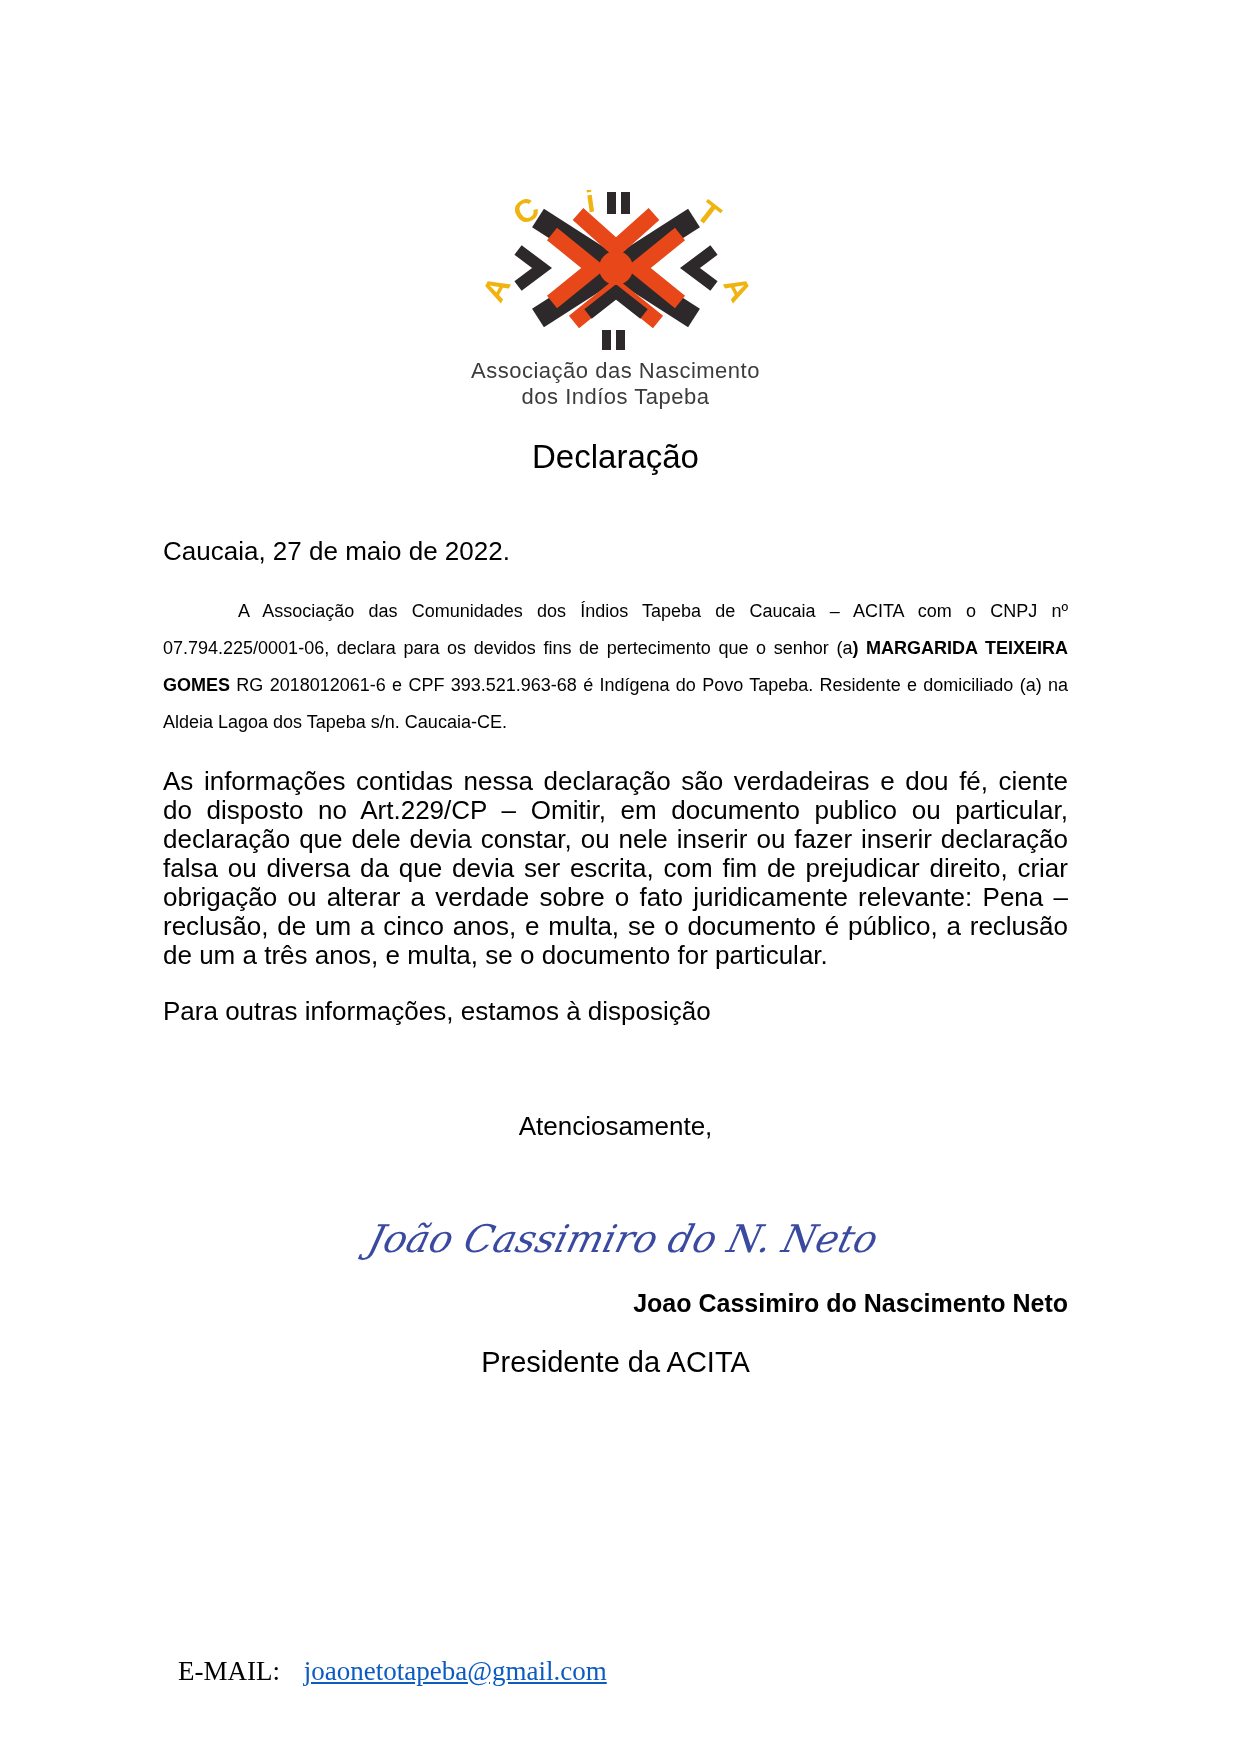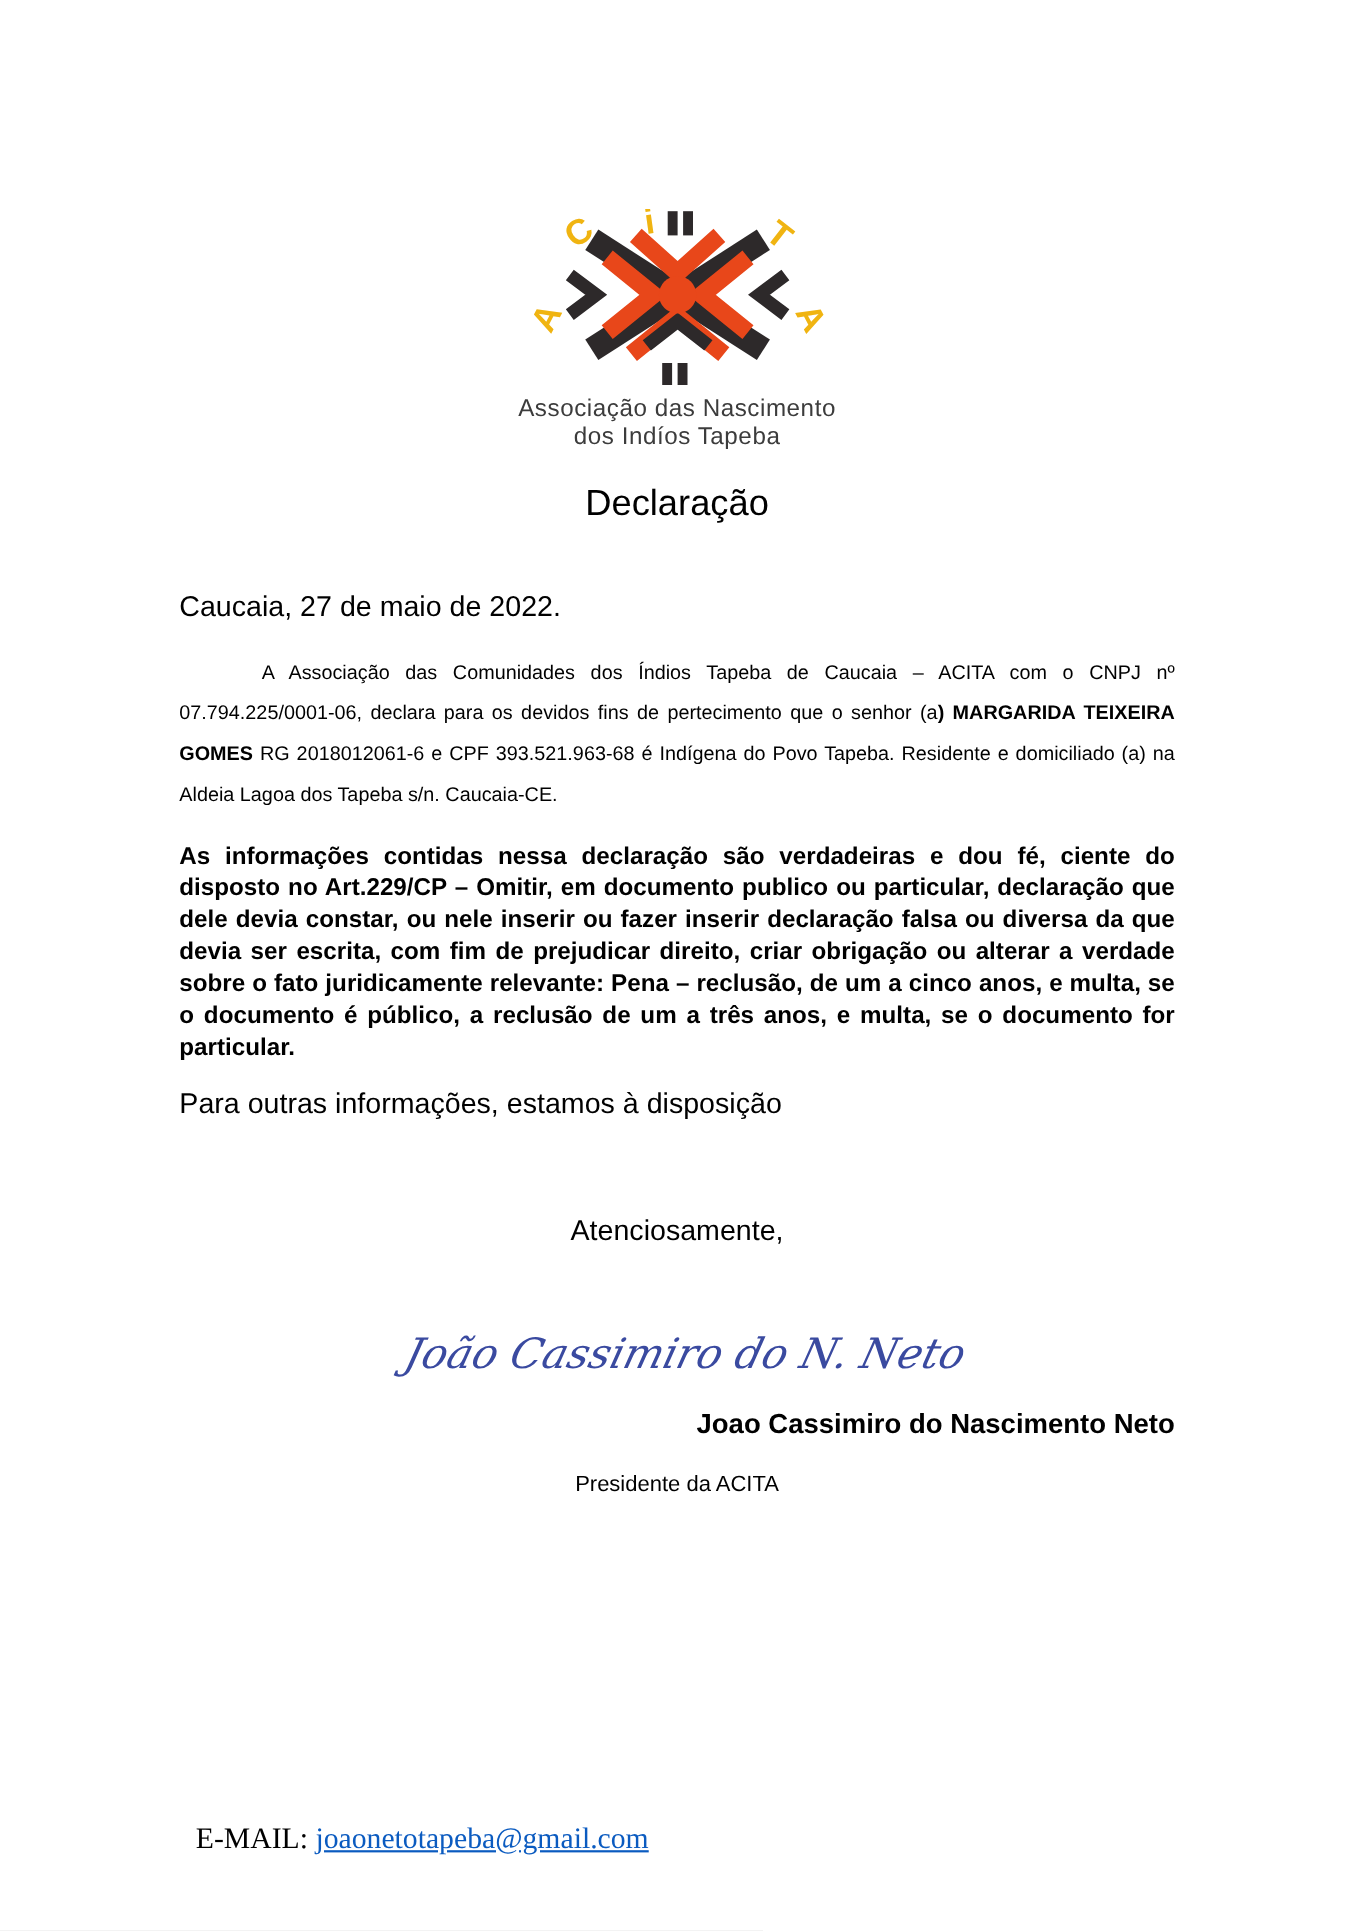--- a/index.html
+++ b/index.html
@@ -20,36 +20,36 @@
   }
   .date-line{
     font-size:26px;margin-top:60px;
   }
   .para1{
     font-size:18px;line-height:37px;text-align:justify;margin-top:26px;
     text-indent:75px;
   }
   .para1 .b{font-weight:bold;}
   .para2{
-    font-size:22px;line-height:29px;text-align:justify;font-weight:bold;
+    font-size:26px;line-height:29px;text-align:justify;font-weight:normal;
   }
   .closing-line{font-size:26px;margin-top:14px;}
   .salutation{font-size:26px;margin-top:84px;text-align:center;}
   .sig-wrap{text-align:center;margin-top:58px;height:75px;}
   .signatory-name{
     text-align:right;font-size:25px;font-weight:bold;margin-top:14px;
   }
   .signatory-title{
-    text-align:center;font-size:20px;margin-top:28px;
+    text-align:center;font-size:29px;margin-top:28px;
   }
   .footer{
     position:absolute;left:178px;bottom:68px;
     font-family:"Liberation Serif",serif;font-size:27px;line-height:31px;color:#000;
   }
-  .footer a{color:#0b5bc0;text-decoration:underline;}
+  .footer a{color:#0b5bc0;text-decoration:underline;margin-left:17px;}
 </style>
 </head>
 <body>
 
 <div class="page">
 
   <div class="logo-wrap">
     <svg class="logo-svg" width="300" height="164" viewBox="0 0 300 164">
 
       <g stroke="#2D292A" stroke-width="22" fill="none">

